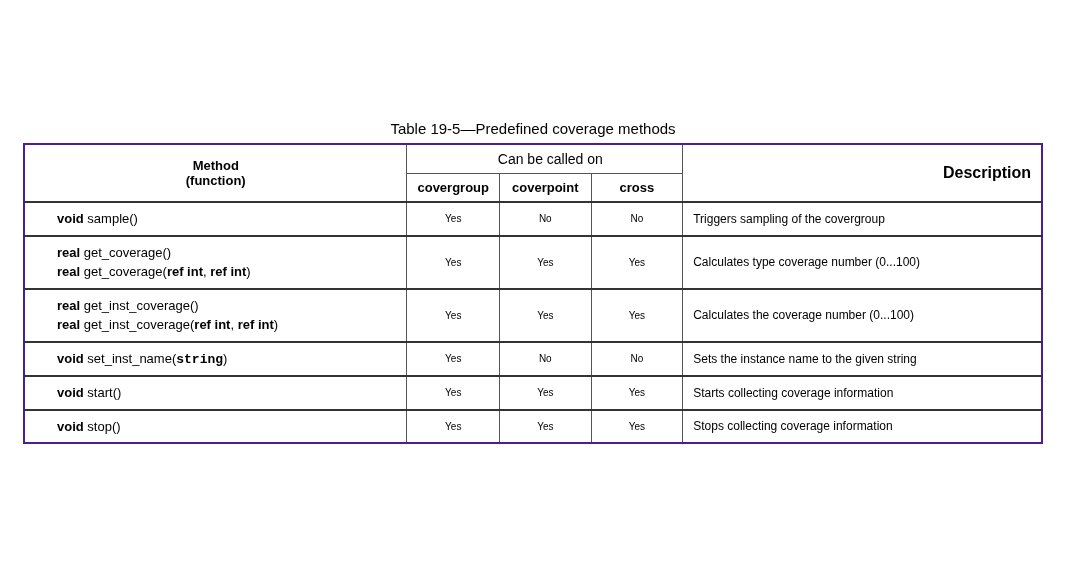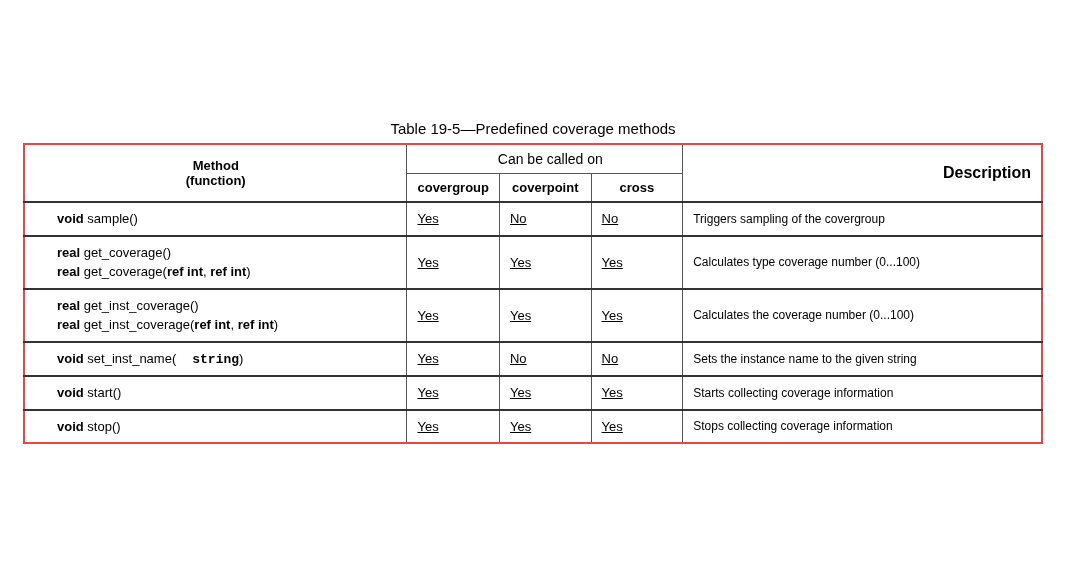--- a/index.html
+++ b/index.html
@@ -28,21 +28,21 @@
       text-align: center;
       font-weight: normal;
       font-size: 15px;
       margin-bottom: 6px;
       font-family: Arial, sans-serif;
     }
 
     table {
       width: 100%;
       border-collapse: collapse;
-      border: 2px solid #ef4444;
+      border: 2px solid #4c1d95;
     }
 
     th, td {
       border: 1px solid #555;
       padding: 6px 10px;
       vertical-align: middle;
       text-align: left;
     }
 
     .header-row-sub th {
@@ -68,34 +68,32 @@
     }
 
     .method-cell .kw {
       font-weight: bold;
     }
 
     .method-cell .bold-code {
       font-family: "Courier New", monospace;
       font-weight: bold;
       font-size: 13px;
-      margin-left: 16px;
     }
 
     .desc-cell {
       font-family: Arial, sans-serif;
       font-size: 12px;
       line-height: 1.5;
     }
 
     .val-cell {
-      text-align: left;
+      text-align: center;
       font-family: Arial, sans-serif;
-      font-size: 13px;
-      text-decoration: underline;
+      font-size: 10px;
     }
 
     .method-header-cell {
       text-align: center;
       font-weight: bold;
       font-family: Arial, sans-serif;
       font-size: 13px;
       vertical-align: middle;
       border-right: 1px solid #555;
     }

